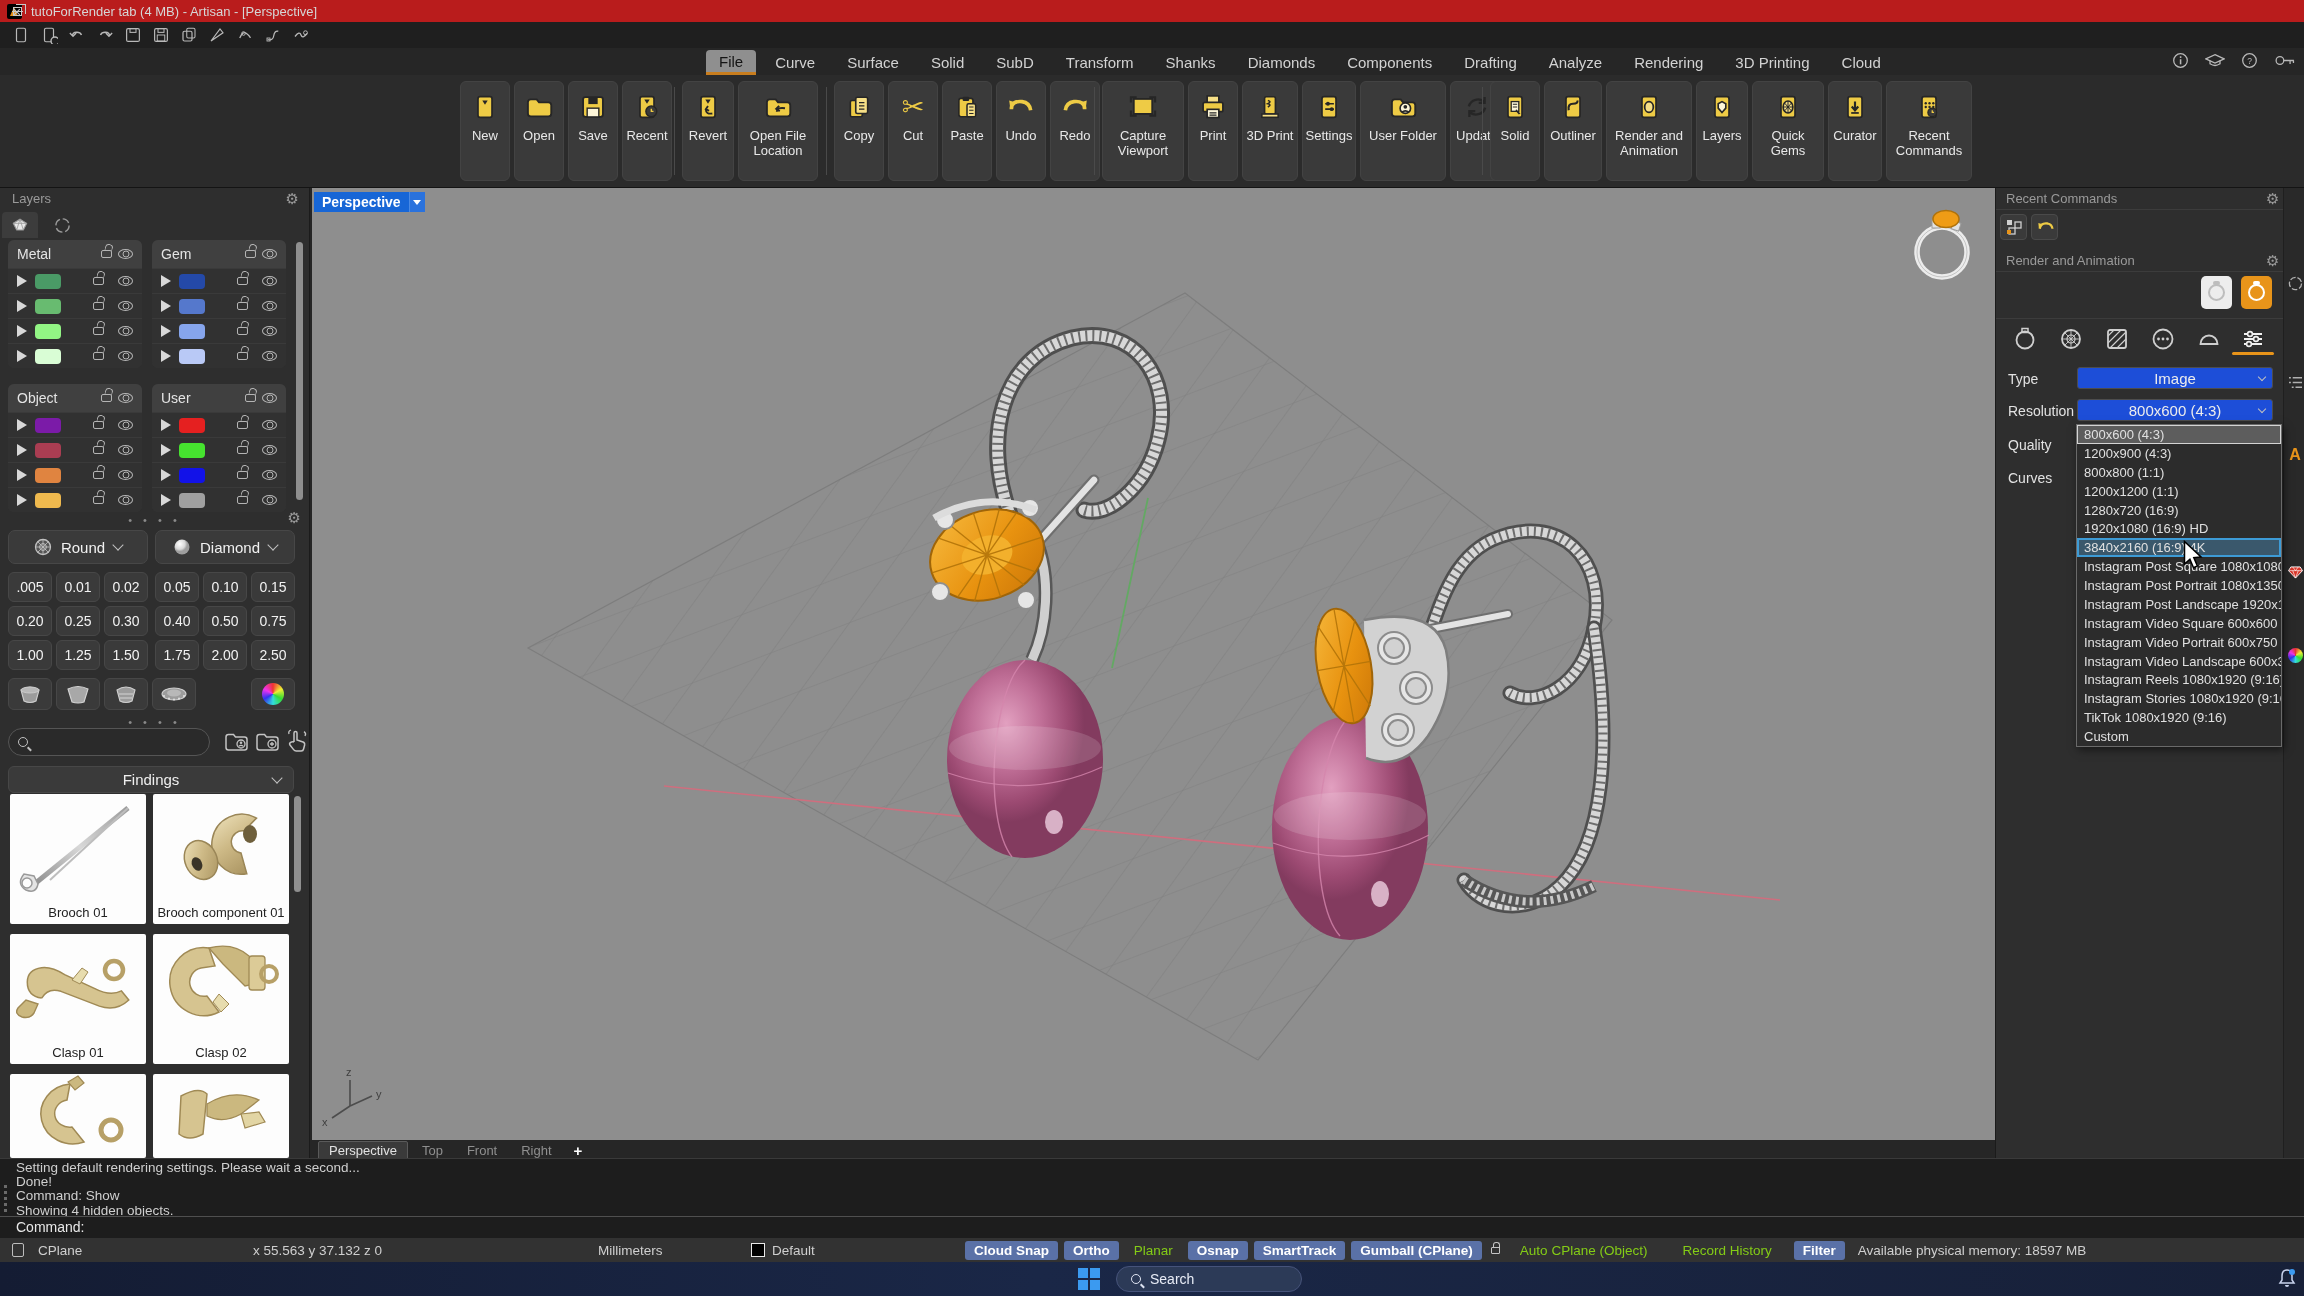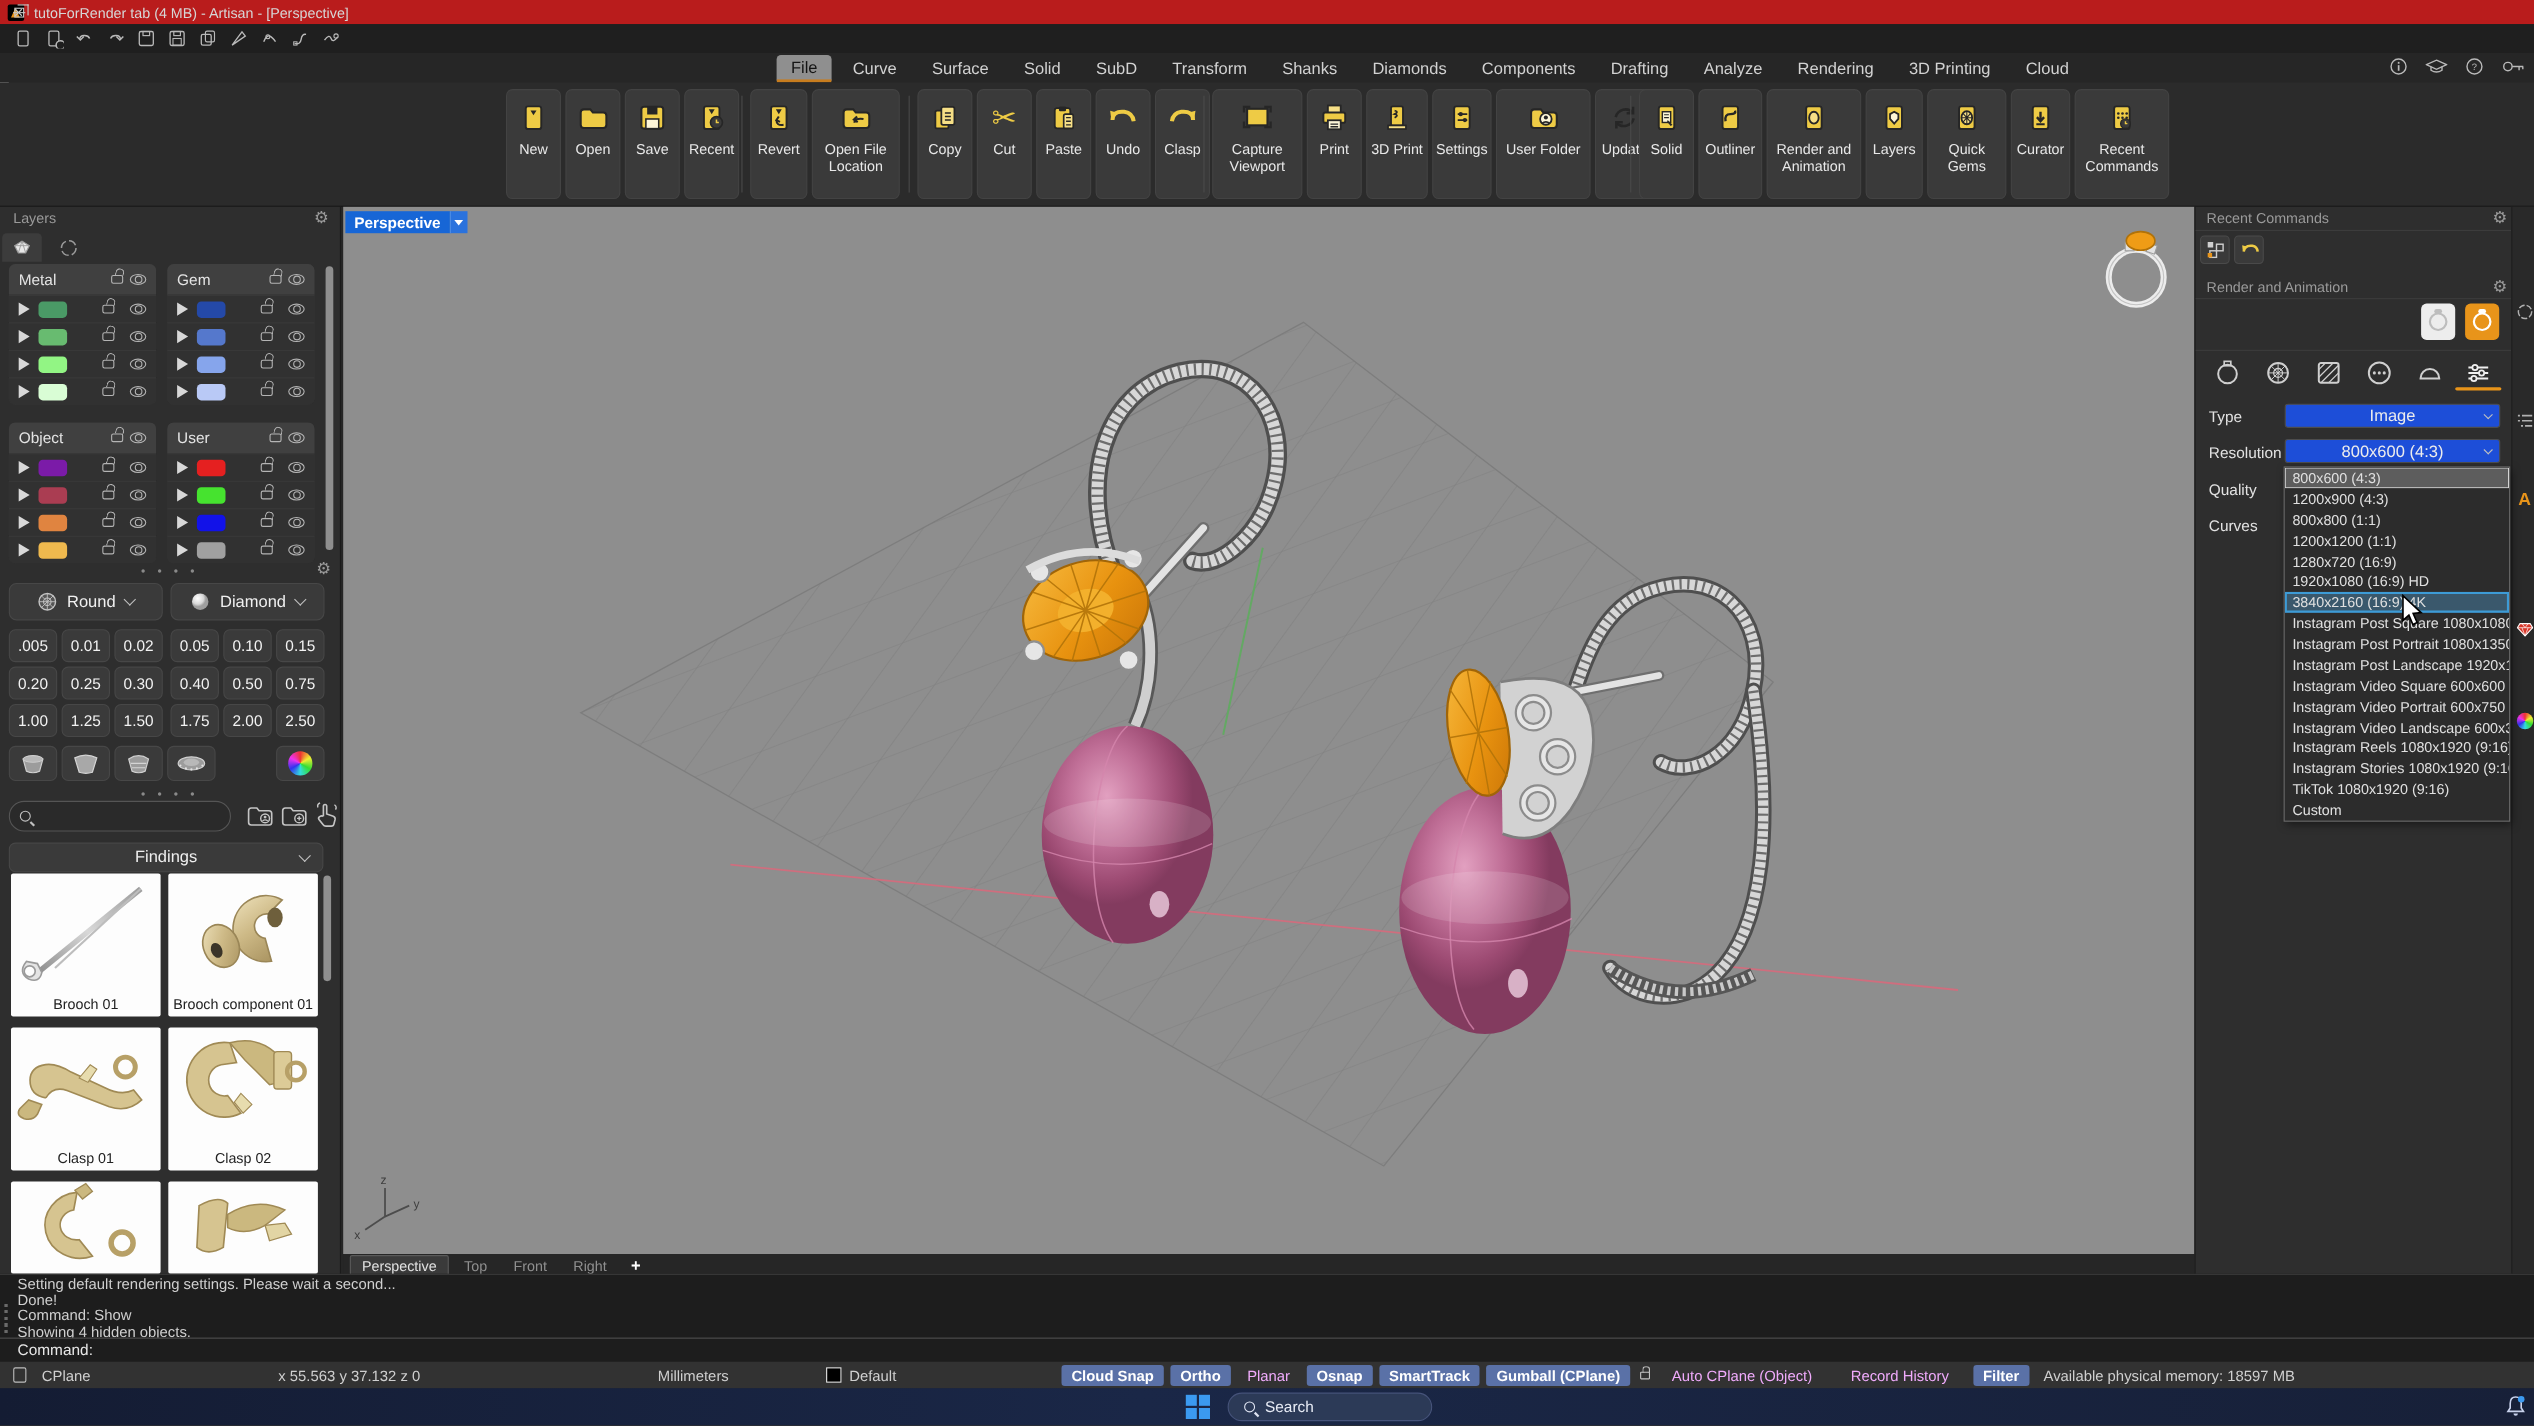--- a/index.html
+++ b/index.html
@@ -124,21 +124,21 @@
   
   .cmdhist{left:0;top:1158px;width:2304px;height:58px;background:#1d1d1d;border-top:1px solid #3a3a3a;
     padding:2px 0 0 16px;font-size:13.5px;line-height:14.2px;color:#cfcfcf}
   .grip{position:absolute;left:4px;top:1182px;width:3px;height:30px;
     background:repeating-linear-gradient(#1d1d1d 0 3px,#6a6a6a 3px 6px)}
   .cmdprompt{left:0;top:1216px;width:2304px;height:22px;background:#1d1d1d;border-top:1px solid #4f4f4f;
     font-size:14px;color:#e8e8e8;line-height:21px;padding-left:16px}
   .statusbar{left:0;top:1238px;width:2304px;height:24px;background:#323232;display:flex;align-items:center;font-size:13.5px;color:#cfcfcf}
   .sb-item{white-space:nowrap}
   .sb-toggle{font-weight:bold;color:#fff;background:#5a71a7;border-radius:3px;padding:2px 9px;margin:0 3px}
-  .sb-plain{padding:2px 9px;margin:0 3px;color:#f0abfc}
+  .sb-plain{padding:2px 9px;margin:0 3px;color:#84cc16}
   .sb-swatch{width:14px;height:14px;background:#000;border:1.4px solid #e8e8e8;margin-right:7px}
   .sb-winicon{width:12px;height:14px;border:1.6px solid #bdbdbd;border-radius:2px;margin:0 14px 0 12px}
   .sb-lock{width:9px;height:7px;border:1.4px solid #c4c4c4;border-radius:1px;position:relative;margin:0 8px 0 6px}
   .sb-lock:before{content:"";position:absolute;width:5px;height:5px;border:1.4px solid #c4c4c4;border-bottom:none;border-radius:3px 3px 0 0;top:-6px;left:1px}
 
   
   .taskbar{left:0;top:1262px;width:2304px;height:34px;background:linear-gradient(90deg,#141c33,#1a2747 45%,#172038)}
   .startbtn{position:absolute;left:1078px;top:1268px;width:22px;height:22px;display:grid;grid-template-columns:10px 10px;
     grid-template-rows:10px 10px;gap:2px}
   .startbtn i{background:#3b9af0}
@@ -397,21 +397,21 @@
           </span>
         <span class="rlbl">Undo</span>
         </div>
       <div class="rbtn" style="width:50px">
         <span class="ric">
             <svg width="30" height="26" viewBox="0 0 28 24" transform="scale(-1,1)">
               <path d="M5 14 q0-8 10-7 q7 1 8 8" fill="none" stroke="#eecb45" stroke-width="3.4"></path>
               <path d="M10 8 l-6 5.5 -1-7.5" fill="#eecb45"></path>
             </svg>
           </span>
-        <span class="rlbl">Clasp</span>
+        <span class="rlbl">Redo</span>
         </div>
     </div>
     <div class="rsep" style="left:1094px"></div>
 
     <div class="rgroup" style="left:1102px">
       <div class="rbtn" style="width:82px">
         <span class="ric">
             <svg width="30" height="28" viewBox="0 0 26 24">
               <rect x="5" y="5" width="16" height="13" fill="#eecb45" stroke="#262626" stroke-width="1.6"></rect>
               <path d="M2.5 8 v-4.5 h5 M18.5 3.5 h5 v4.5 M23.5 15 v4.5 h-5 M7.5 19.5 h-5 V15" fill="none" stroke="#262626" stroke-width="1.8"></path>

